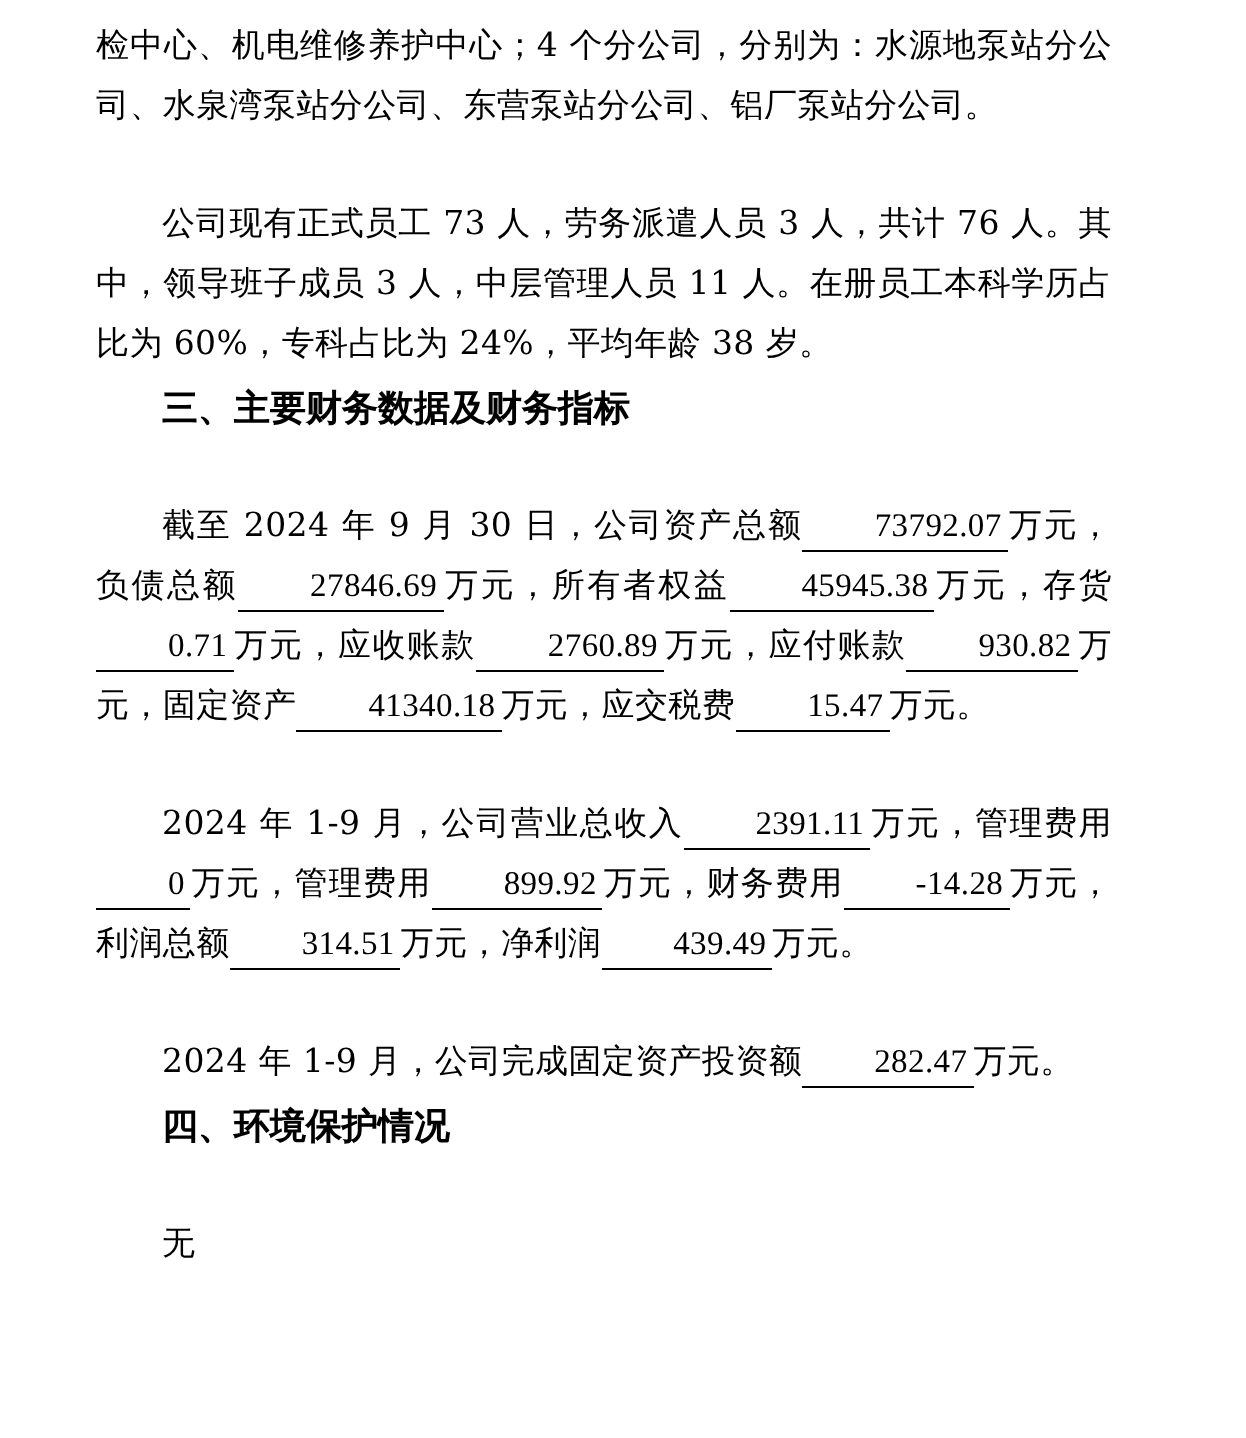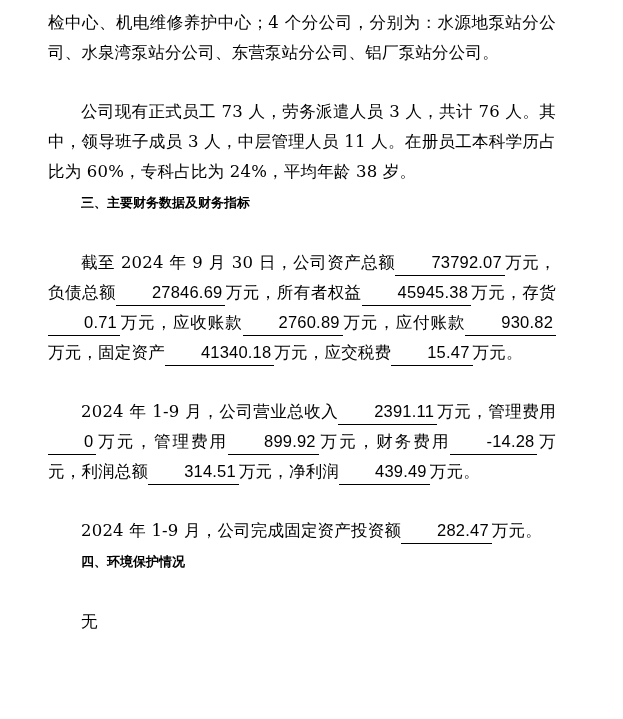--- a/index.html
+++ b/index.html
@@ -32,36 +32,36 @@
     text-align: justify;
     text-justify: inter-ideograph;
     margin: 0 0 0 0;
     word-break: break-all;
   }
   .indent {
     text-indent: 33px;
     margin-top: 29px;
   }
   .heading {
-    font-family: Liberation Mono, monospace;
+    font-family: Liberation Serif, serif;
     font-weight: bold;
-    font-size: 13px;
+    font-size: 18px;
     line-height: 30px;
     text-indent: 33px;
     margin: 2px 0 1px 0;
   }
   .fill {
     border-bottom: 1px solid #000000;
     padding: 0 3px 0 3px;
     display: inline-block;
     line-height: 25px;
     font-family: "DejaVu Serif", "Liberation Serif", serif;
   }
   .num {
-    font-family: Liberation Sans, sans-serif;
+    font-family: Liberation Serif, serif;
   }
   .blank-area {
     height: 180px;
   }
 </style>
 </head>
 <body>
 
 <div class="page">
   <div class="doc-body" id="doc-body">

